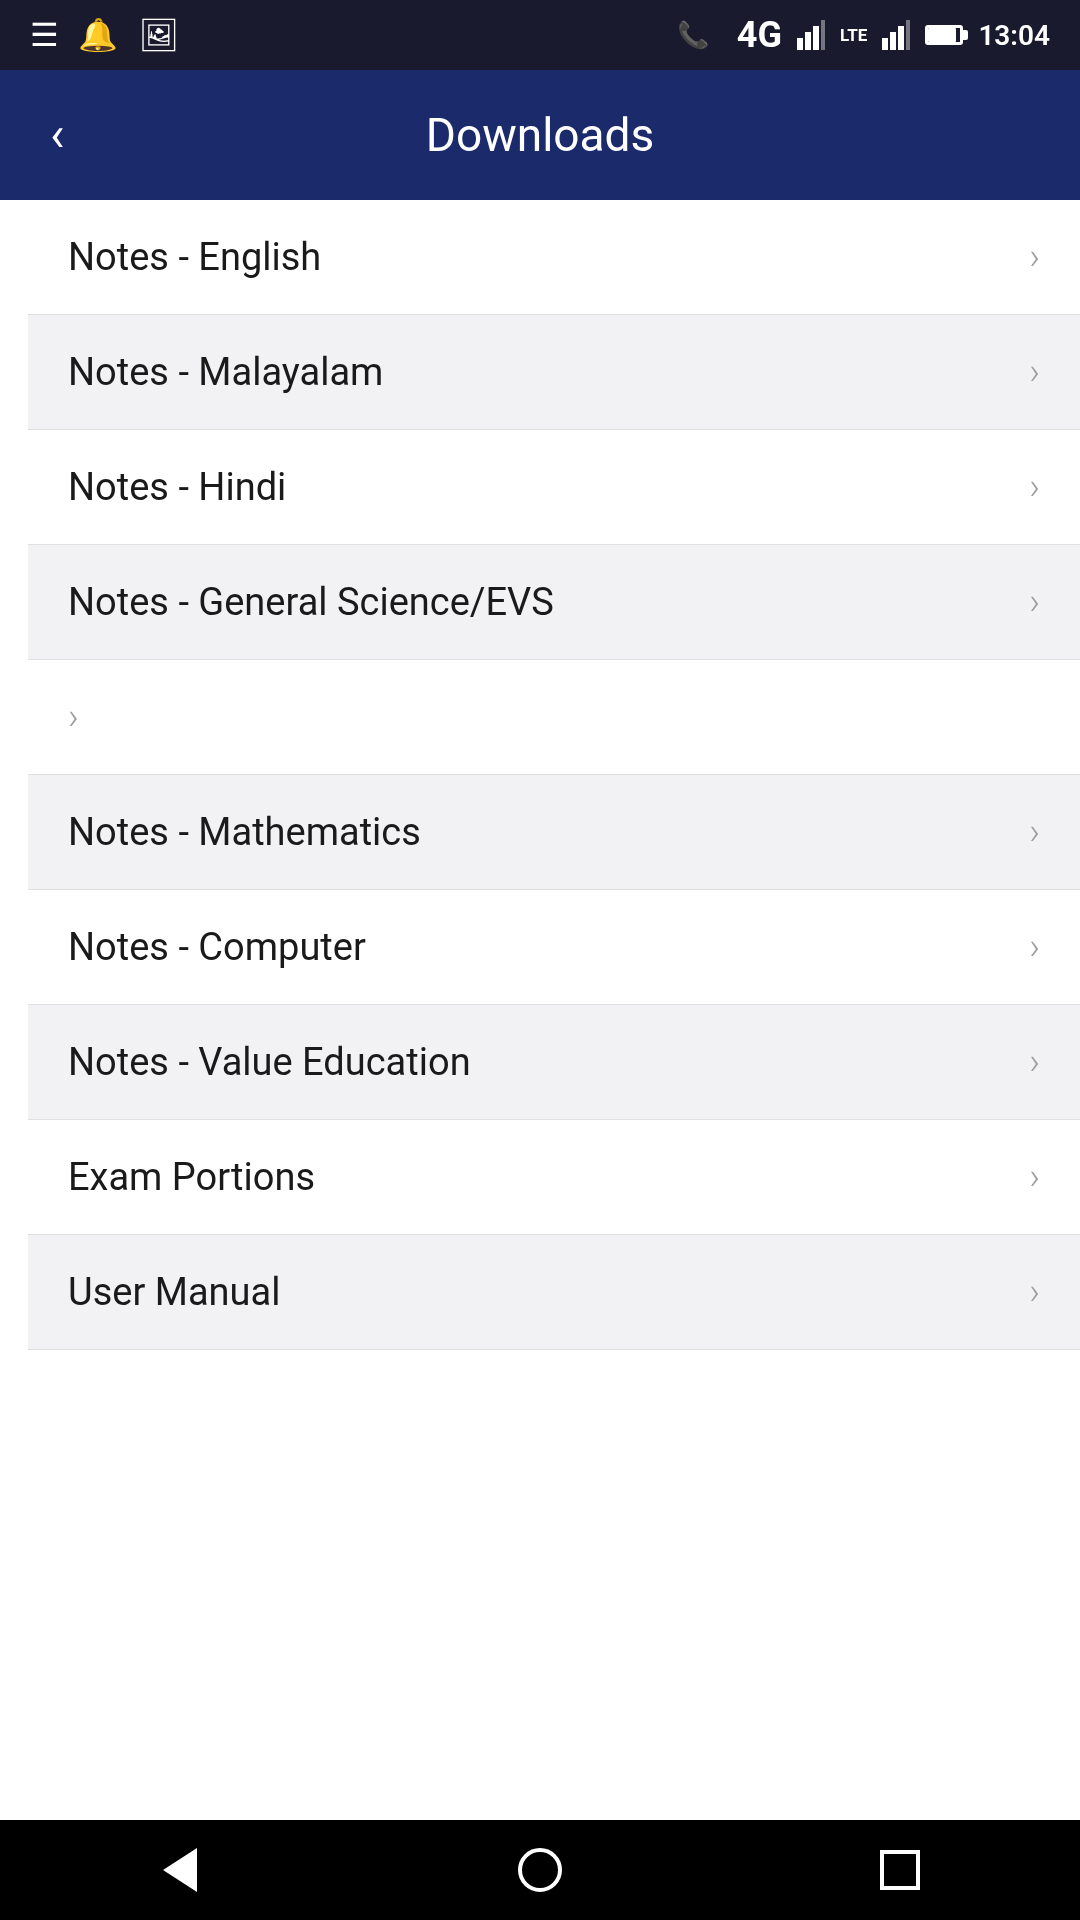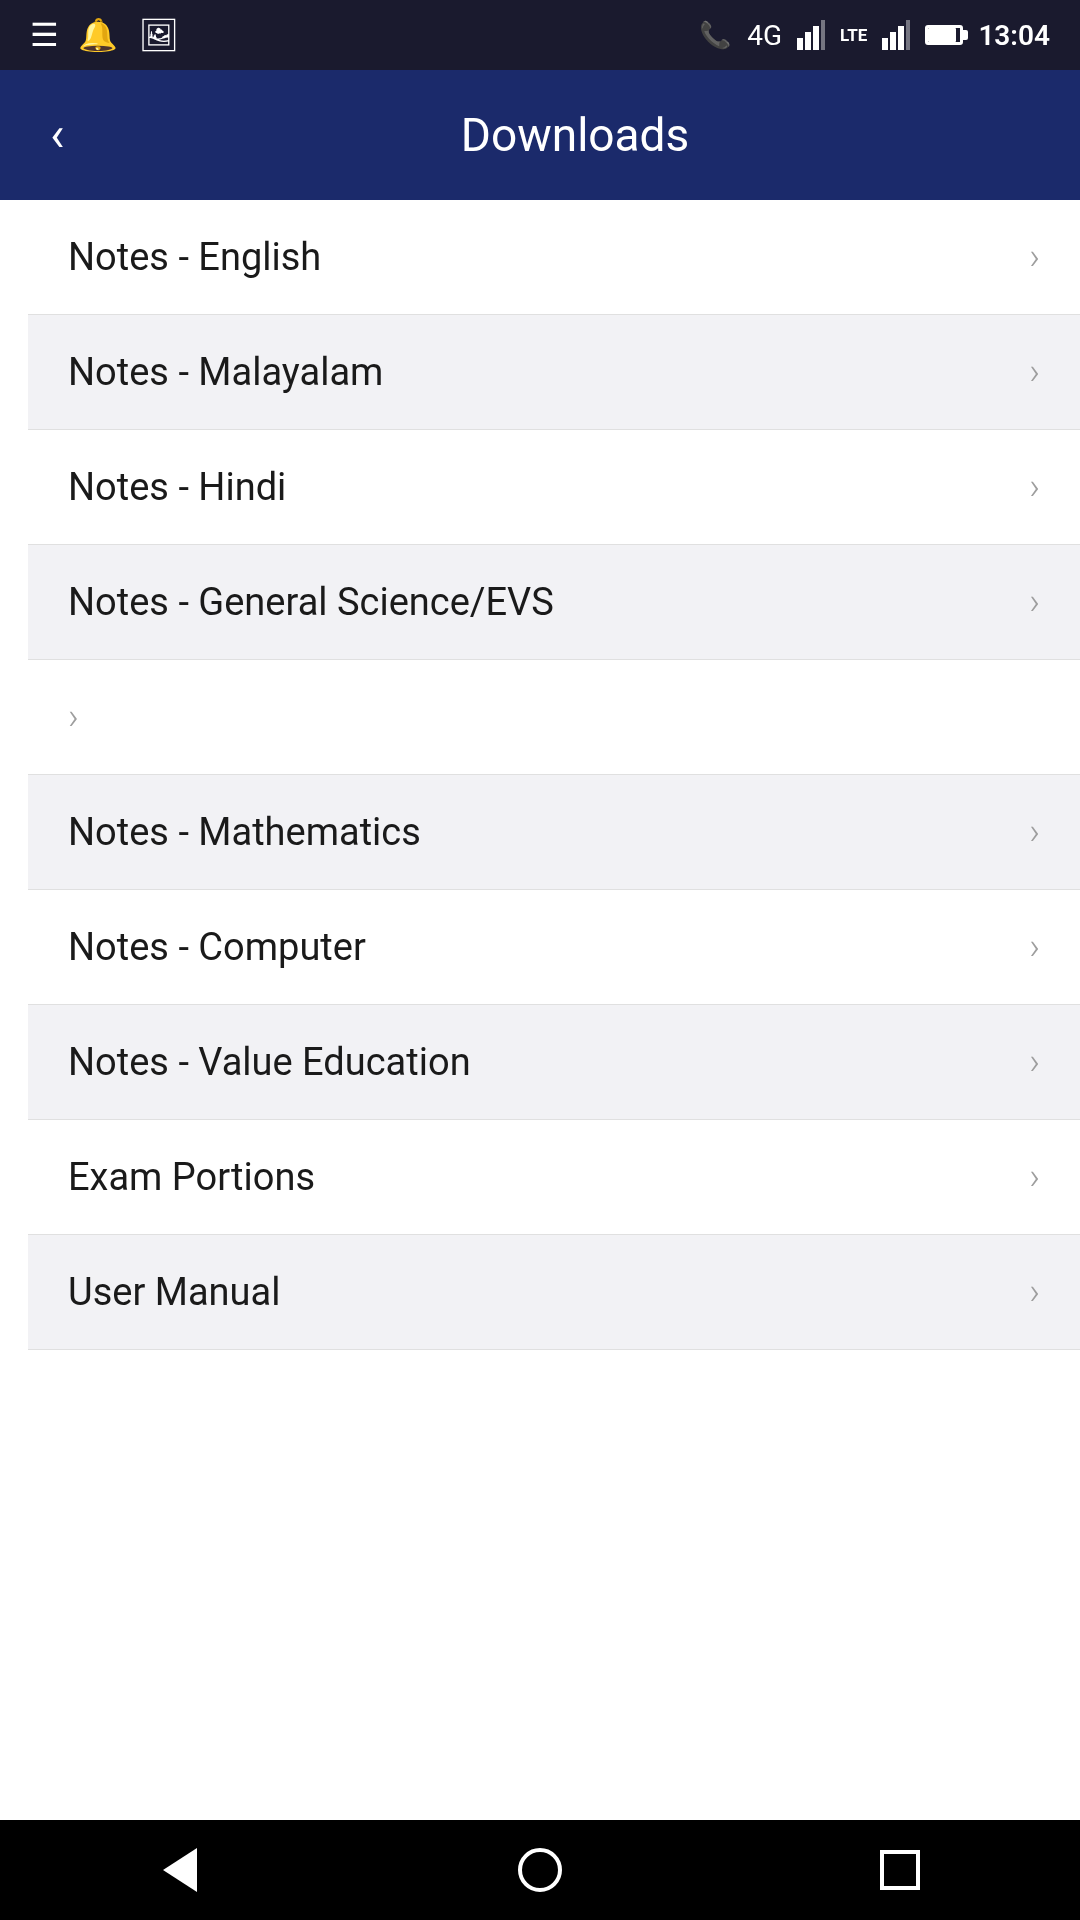--- a/index.html
+++ b/index.html
@@ -67,21 +67,20 @@
       line-height: 1;
     }
 
     .header-title {
       position: absolute;
       left: 50%;
       transform: translateX(-50%);
       color: white;
       font-size: 46px;
       font-weight: 400;
-      margin-left: 35px;
     }
 
     
     .list-container {
       width: 100%;
       background: #ffffff;
       padding-left: 28px;
     }
 
     .list-item {
@@ -195,21 +194,21 @@
 <body>
 
 <div class="status-bar">
   <div class="status-bar-left">
     <span style="font-size:32px;">☰</span>
     <span style="font-size:32px;">🔔</span>
     <span style="font-size:32px;">🖼</span>
   </div>
   <div class="status-bar-right">
     <span style="font-size:26px;">📞</span>
-    <span style="font-size:28px; font-weight:400;">4G</span>
+    <span style="font-size:36px; font-weight:700;margin-left:12px;">4G</span>
     <svg width="28" height="30" viewBox="0 0 28 30">
       <rect x="0" y="18" width="6" height="12" fill="white"></rect>
       <rect x="8" y="12" width="6" height="18" fill="white"></rect>
       <rect x="16" y="6" width="6" height="24" fill="white"></rect>
       <rect x="24" y="0" width="6" height="30" fill="white" opacity="0.4"></rect>
     </svg>
     <span style="font-size:17px; font-weight:700;text-align:right;">LTE</span>
     <svg width="28" height="30" viewBox="0 0 28 30">
       <rect x="0" y="18" width="6" height="12" fill="white"></rect>
       <rect x="8" y="12" width="6" height="18" fill="white"></rect>

